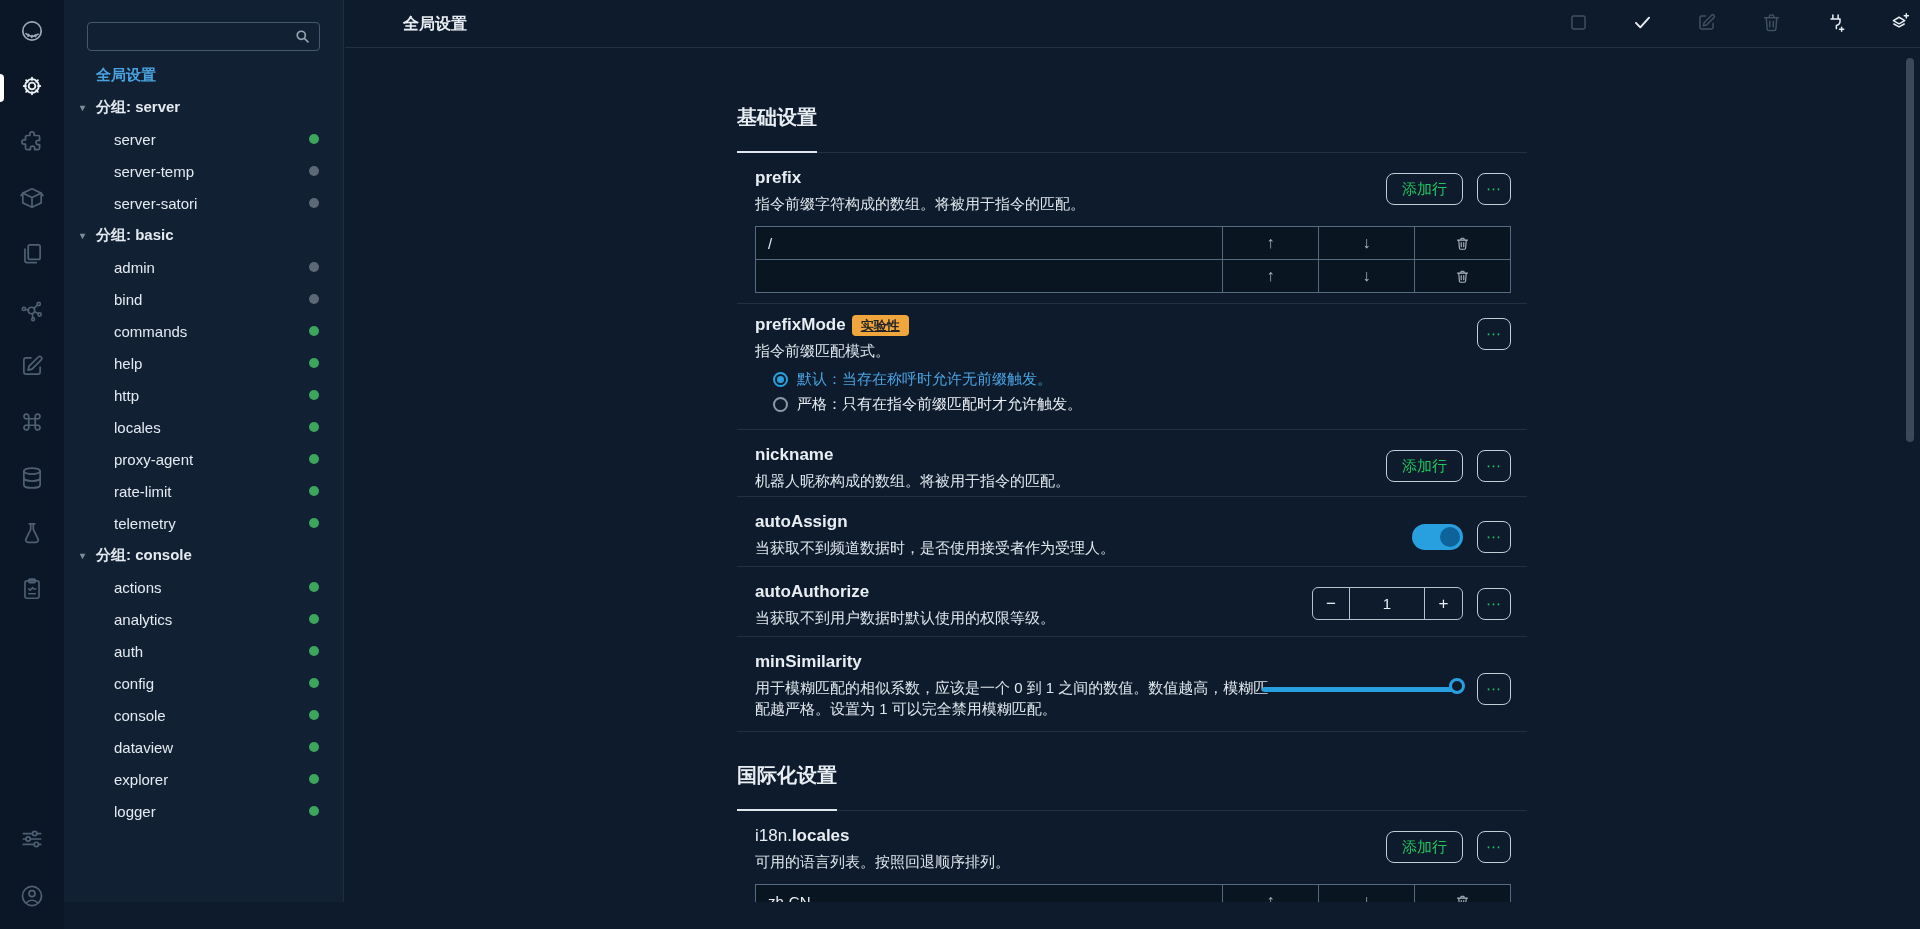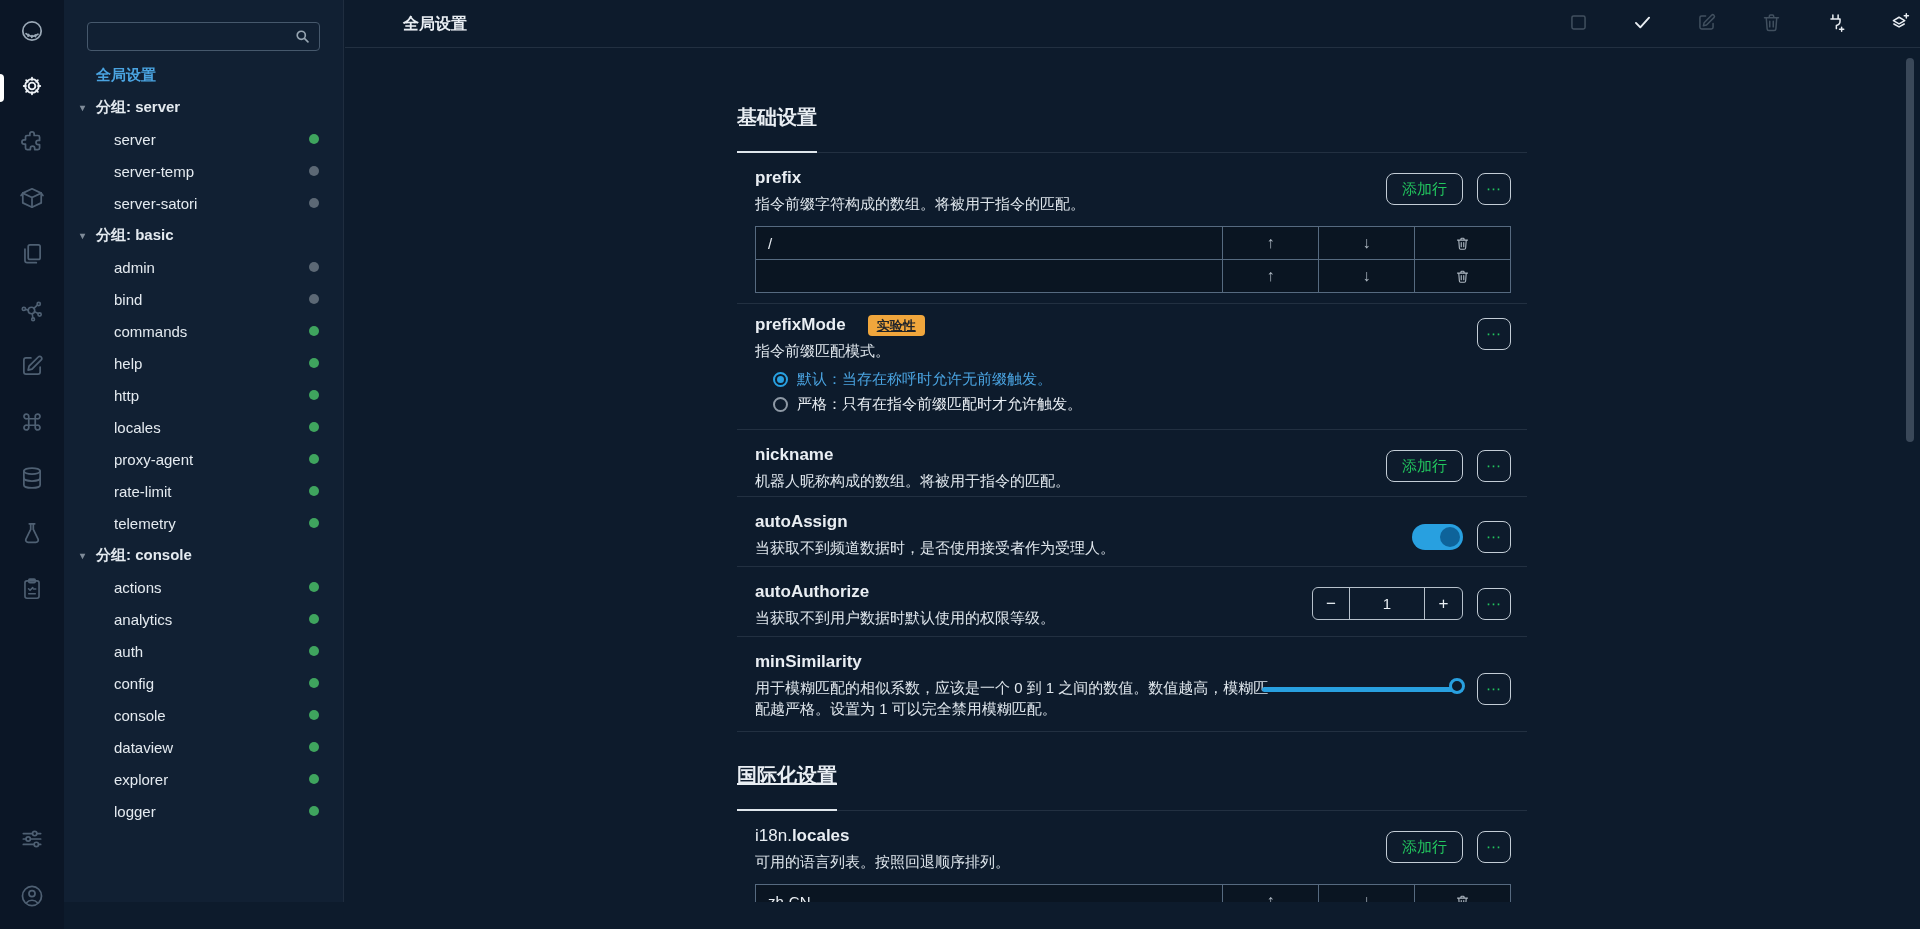--- a/index.html
+++ b/index.html
@@ -36,33 +36,33 @@
   .main-title { position:absolute; left:58px; top:14px; font-size:16px; font-weight:bold; }
   .tb-btn { position:absolute; top:4px; width:40px; height:40px; display:flex; align-items:center; justify-content:center; color:#41505f; }
   .tb-btn.bright { color:#e9eef3; }
   .tb-btn svg { width:21px; height:21px; }
 
   .scroll-thumb { position:absolute; right:6px; top:58px; width:8px; height:384px; background:#3a4859; border-radius:4px; }
 
   .content { position:absolute; left:392px; top:48px; width:790px; }
   .section-title { margin:0; font-size:20px; font-weight:bold; line-height:30px; color:#e9eef3; }
   .section-title.first { margin-top:54px; }
-  .section-title.later { margin-top:28px;text-decoration:underline; }
+  .section-title.later { margin-top:28px; }
   .section-title span { border-bottom:2px solid #dfe6ec; padding-bottom:23px; }
   .hr { height:1px; background:#223041; }
   .hr.after-h2 { margin-top:20px; }
 
   .setting-block { position:relative; padding:14px 16px 5px 18px; }
   .setting-block.pm { padding-top:10px; padding-bottom:12px; }
   .setting-block.pfx { padding-bottom:10px; }
   .setting-block.tg, .setting-block.st { padding-bottom:8px; }
   .setting-block.sl { padding-bottom:12px; }
   .block-title { font-size:17px; font-weight:bold; line-height:22px; display:flex; align-items:center; }
   .block-title .tprefix { font-weight:normal; }
-  .badge { margin-left:22px; background:#f0a63c; color:#20242a; font-size:13px; font-weight:bold; padding:2px 9px; border-radius:4px; line-height:17px;text-decoration:underline; }
+  .badge { margin-left:6px; background:#f0a63c; color:#20242a; font-size:13px; font-weight:bold; padding:2px 9px; border-radius:4px; line-height:17px;text-decoration:underline; }
   .block-desc { margin-top:4px; font-size:15px; line-height:21px; color:#dfe6ec; }
   .block-desc.narrow { width:515px; }
 
   .block-actions { position:absolute; right:16px; display:flex; align-items:center; gap:14px; }
   .btn { border:1px solid #c3cdd6; border-radius:8px; background:transparent; color:#22c55e; font-size:15px; height:32px; display:flex; align-items:center; justify-content:center; cursor:pointer; font-family:"Liberation Sans",sans-serif; }
   .btn-add { padding:0 15px; }
   .btn-more { width:34px; font-size:15px; letter-spacing:1px; }
 
   .array-table { margin-top:12px; width:756px; border-collapse:collapse; }
   .array-table td { border:1px solid #566a80; height:33px; background:#0a1522; }

